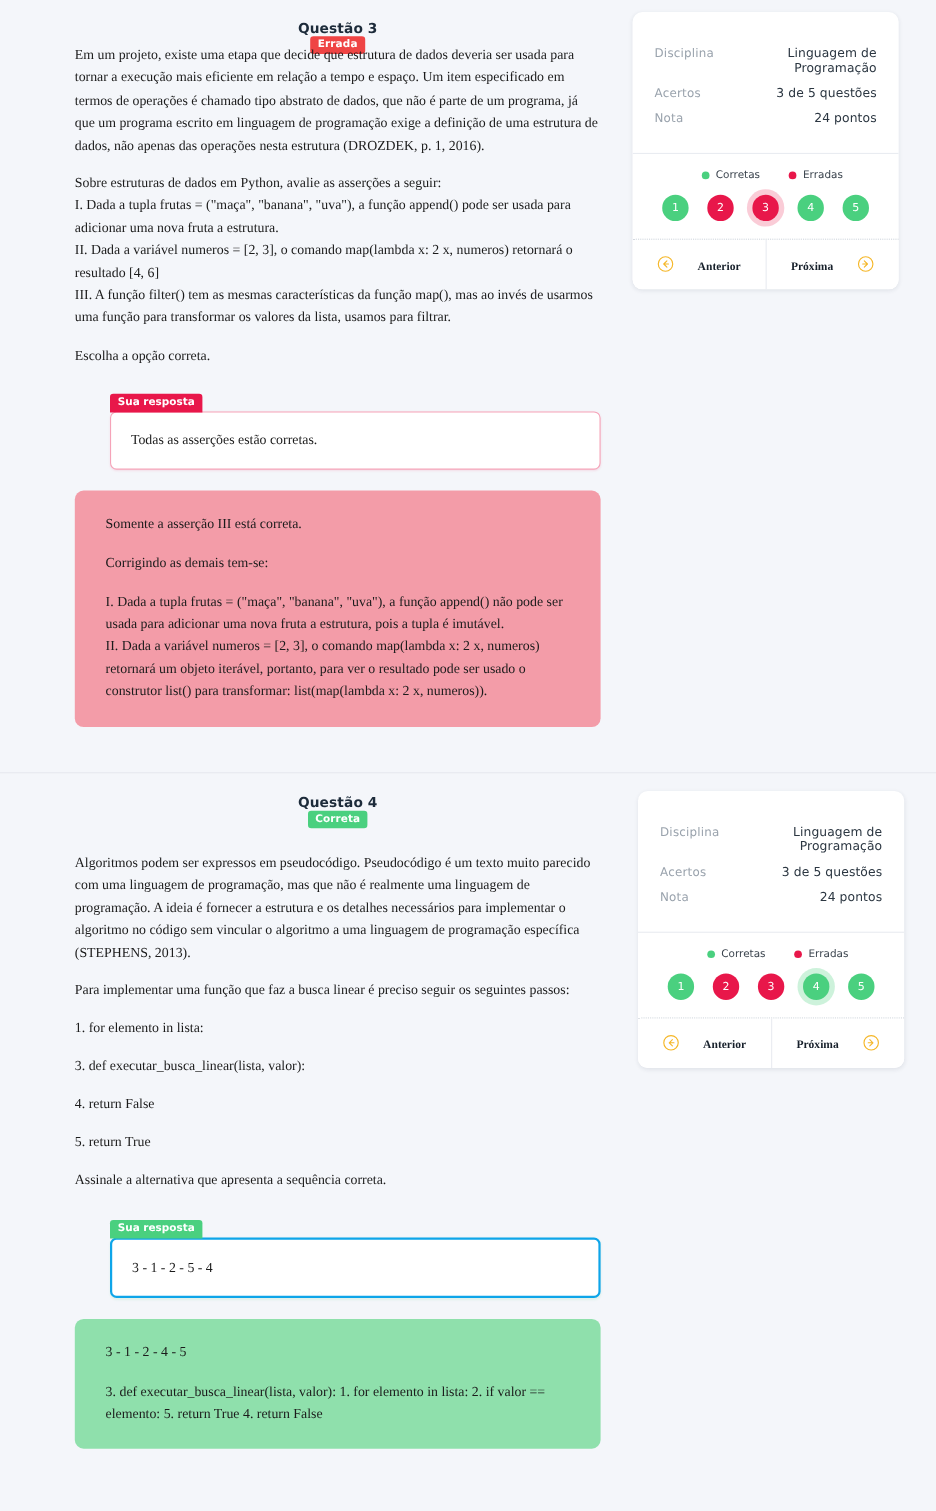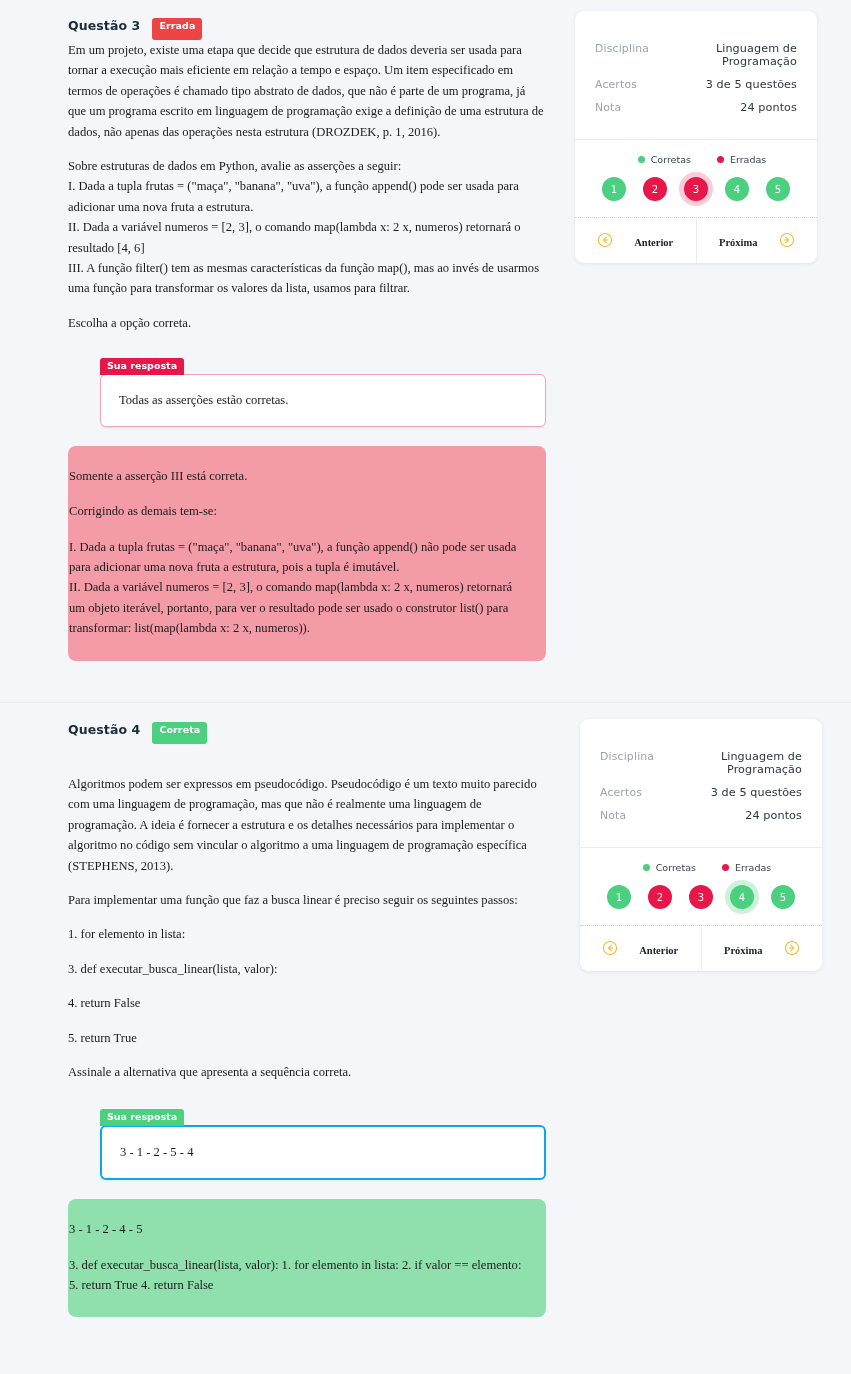--- a/index.html
+++ b/index.html
@@ -21,22 +21,24 @@
   .content-col {
     position: absolute;
     left: 68px;
     top: 0;
     width: 478px;
   }
 
   
   .q-head {
     display: flex;
-    gap: 12px;
+    align-items: center;
+    gap: 0;
     height: 22px;
+    flex-direction: column;
   }
   .q-title {
     font-family: "DejaVu Sans", sans-serif;
     font-size: 12.5px;
     font-weight: bold;
     color: #1d2b3a;
     letter-spacing: .1px;
   }
   .q-badge {
     display: inline-block;
@@ -89,21 +91,21 @@
     color: #1b1b1b;
     line-height: 1.5;
     margin-top: -1px;
   }
   .answer-box.wrong { border: 1px solid #f5a3b8; box-shadow: 0 1px 2px rgba(232,23,74,.10); }
   .answer-box.right { border: 2px solid #0ea5e9; box-shadow: 0 1px 2px rgba(74,208,127,.12); }
 
   
   .feedback {
     border-radius: 8px;
-    padding: 20px 18px 22px 1px;
+    padding: 20px 18px 22px 28px;
     font-family: "Liberation Serif", serif;
     font-size: 12.6px;
     line-height: 1.62;
     color: #1b1b1b;
   }
   .feedback.wrong { background: #f39ca8; }
   .feedback.right { background: #8fe0ac; }
   .feedback p { margin: 0; }
   .feedback p + p { margin-top: 15px; }
   .feedback p.tight + p.tight { margin-top: 0; }

